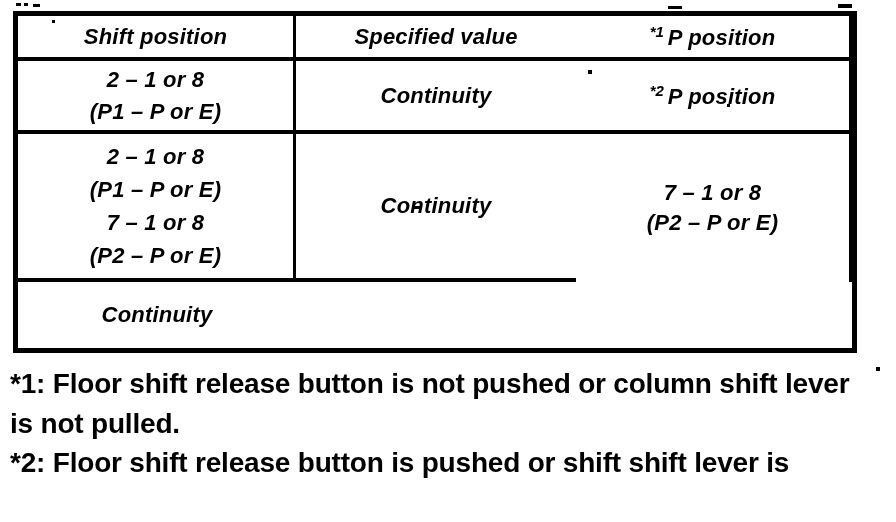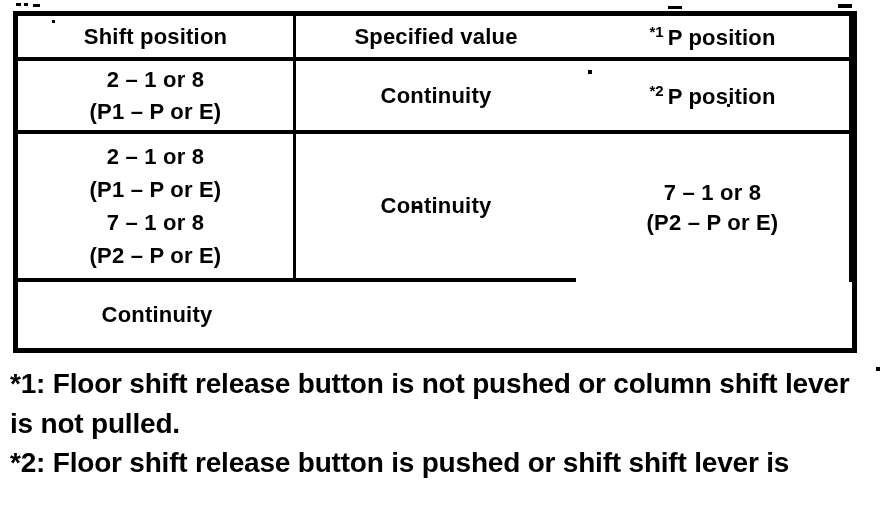--- a/index.html
+++ b/index.html
@@ -33,20 +33,21 @@
   .cell {
     box-sizing: border-box;
     display: flex;
     flex-direction: column;
     align-items: center;
     justify-content: center;
     text-align: left;
     font-size: 22px;
     font-weight: 700;
     letter-spacing: 0.2px;
+    font-style: italic;
   }
   .cell.col-a, .cell.col-b { border-right: 3px solid #000; }
   .cell.row-h, .cell.row-1, .cell.row-2 { border-bottom: 4px solid #000; }
 
   .tester-line { line-height: 32px; white-space: nowrap; }
   .row-2 .tester-line { line-height: 33px; }
   .row-3 .tester-line { line-height: 30px; }
 
   sup.marker {
     font-size: 15px;

